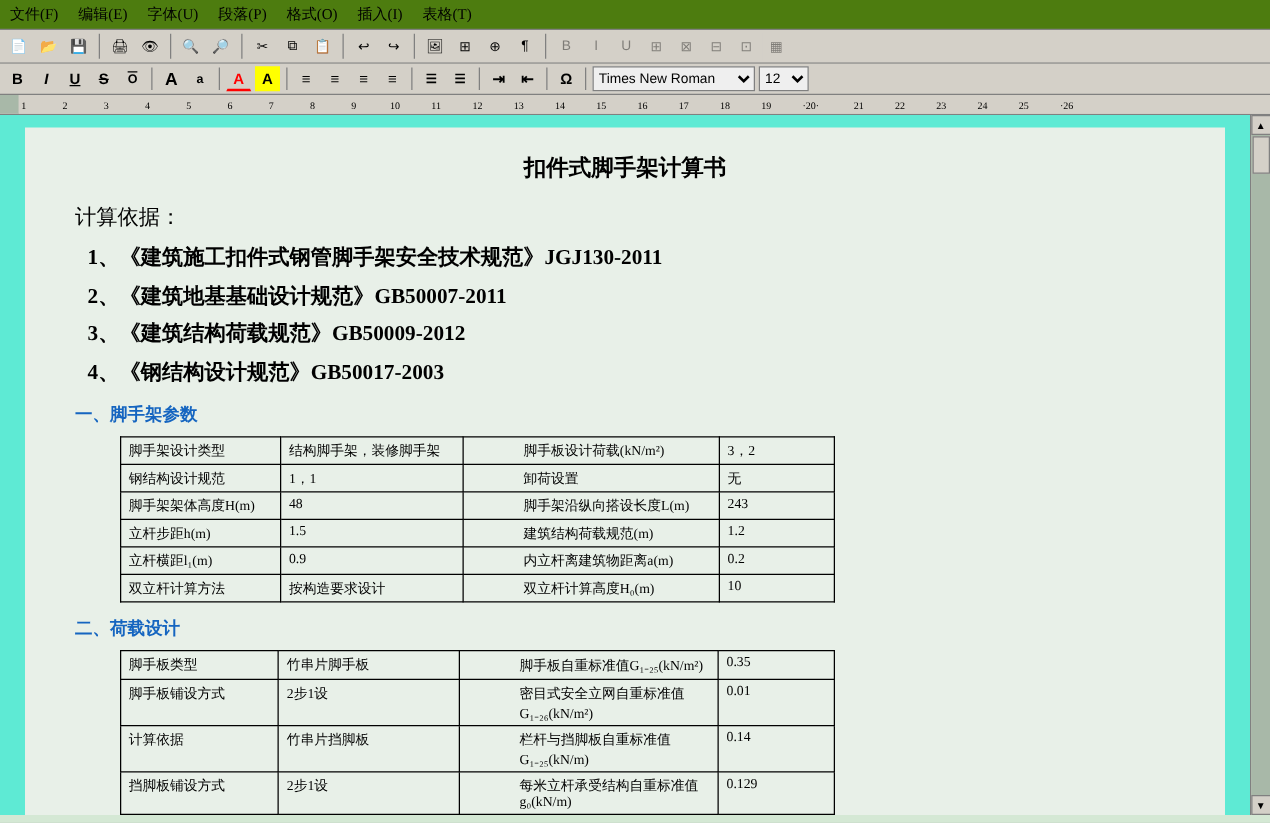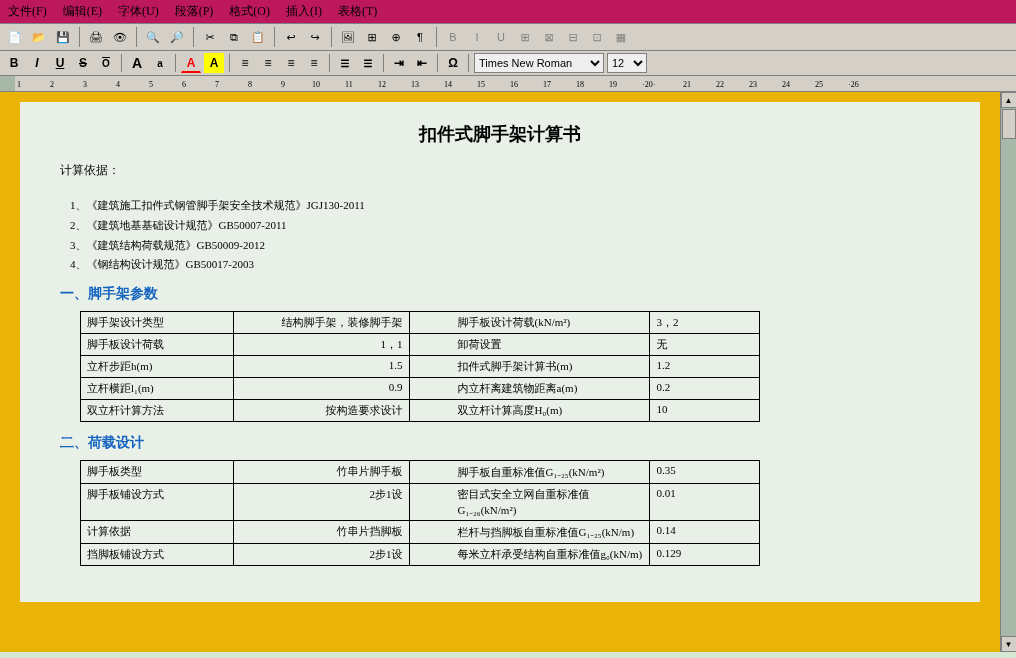--- a/index.html
+++ b/index.html
@@ -1,20 +1,20 @@
 <!DOCTYPE html>
 <html><head>
   <meta charset="utf-8">
   <style>
     * { margin: 0; padding: 0; box-sizing: border-box; }
     body { font-family: 'SimSun', '宋体', serif; font-size: 12px; background: #d4e8d4; overflow: hidden; }
 
     
     .menu-bar {
-      background: #be185d;
+      background: #4d7c0f;
       border-bottom: 1px solid #808080;
       padding: 2px 4px;
       display: flex;
       gap: 8px;
       font-size: 12px;
       color: #000;
     }
     .menu-item { cursor: pointer; padding: 1px 4px; }
 
     
@@ -81,21 +81,21 @@
     
     .main-area {
       display: flex;
       height: calc(658px - 16px - 22px - 22px - 16px - 22px);
       background: #c8d8c8;
       overflow: hidden;
     }
     .content-area {
       flex: 1;
       overflow-y: auto;
-      background: #eab308;
+      background: #5eead4;
       padding: 10px 20px;
     }
     .scrollbar {
       width: 16px;
       background: #d4d0c8;
       border-left: 1px solid #808080;
       display: flex;
       flex-direction: column;
       align-items: center;
     }
@@ -131,58 +131,59 @@
     .doc-title {
       text-align: center;
       font-size: 18px;
       font-weight: bold;
       margin-bottom: 16px;
       color: #000;
     }
 
     
     .section-label {
-      font-size: 12px;
+      font-size: 17px;
       color: #000;
-      margin-bottom: 17px;
+      margin-bottom: 6px;
     }
     .section-list {
       list-style: none;
       margin-bottom: 10px;
       padding-left: 10px;
     }
     .section-list li {
-      font-size: 11px;
+      font-size: 17px;
       color: #000;
       line-height: 1.8;
+      font-weight: bold;
     }
 
     .section-heading {
       font-size: 14px;
       font-weight: bold;
       color: #1565c0;
       margin: 8px 0 8px 0;
     }
 
     
     .params-table {
       border-collapse: collapse;
-      width: 680px;
-      margin: 0 0 12px 20px;
+      width: 572px;
+      margin: 0 0 12px 36px;
       font-size: 11px;
     }
     .params-table td {
       border: 1px solid #000;
       padding: 3px 6px;
       vertical-align: top;
       color: #000;
       background: #e8f0e8;
     }
     .params-table td:nth-child(1) { width: 140px; }
-    .params-table td:nth-child(2) { width: 160px; text-align: right; }
+    .params-table td:nth-child(2) { width: 160px; }
     .params-table td:nth-child(3) { width: 220px; padding-left: 48px; }
     .params-table td:nth-child(4) { width: 100px; }
 
     
     .ruler-left-box {
       width: 15px;
       height: 100%;
       background: #a8b8a8;
       display: inline-block;
       flex-shrink: 0;
@@ -325,29 +326,35 @@
 
       <table class="params-table">
         <tbody>
           <tr>
             <td>脚手架设计类型</td>
             <td>结构脚手架，装修脚手架</td>
             <td>脚手板设计荷载(kN/m²)</td>
             <td>3，2</td>
           </tr>
           <tr>
-            <td>脚手板设计荷载</td>
+            <td>钢结构设计规范</td>
             <td>1，1</td>
             <td>卸荷设置</td>
             <td>无</td>
           </tr>
           <tr>
+            <td>脚手架架体高度H(m)</td>
+            <td>48</td>
+            <td>脚手架沿纵向搭设长度L(m)</td>
+            <td>243</td>
+          </tr>
+          <tr>
             <td>立杆步距h(m)</td>
             <td>1.5</td>
-            <td>扣件式脚手架计算书(m)</td>
+            <td>建筑结构荷载规范(m)</td>
             <td>1.2</td>
           </tr>
           <tr>
             <td>立杆横距l₁(m)</td>
             <td>0.9</td>
             <td>内立杆离建筑物距离a(m)</td>
             <td>0.2</td>
           </tr>
           <tr>
             <td>双立杆计算方法</td>

